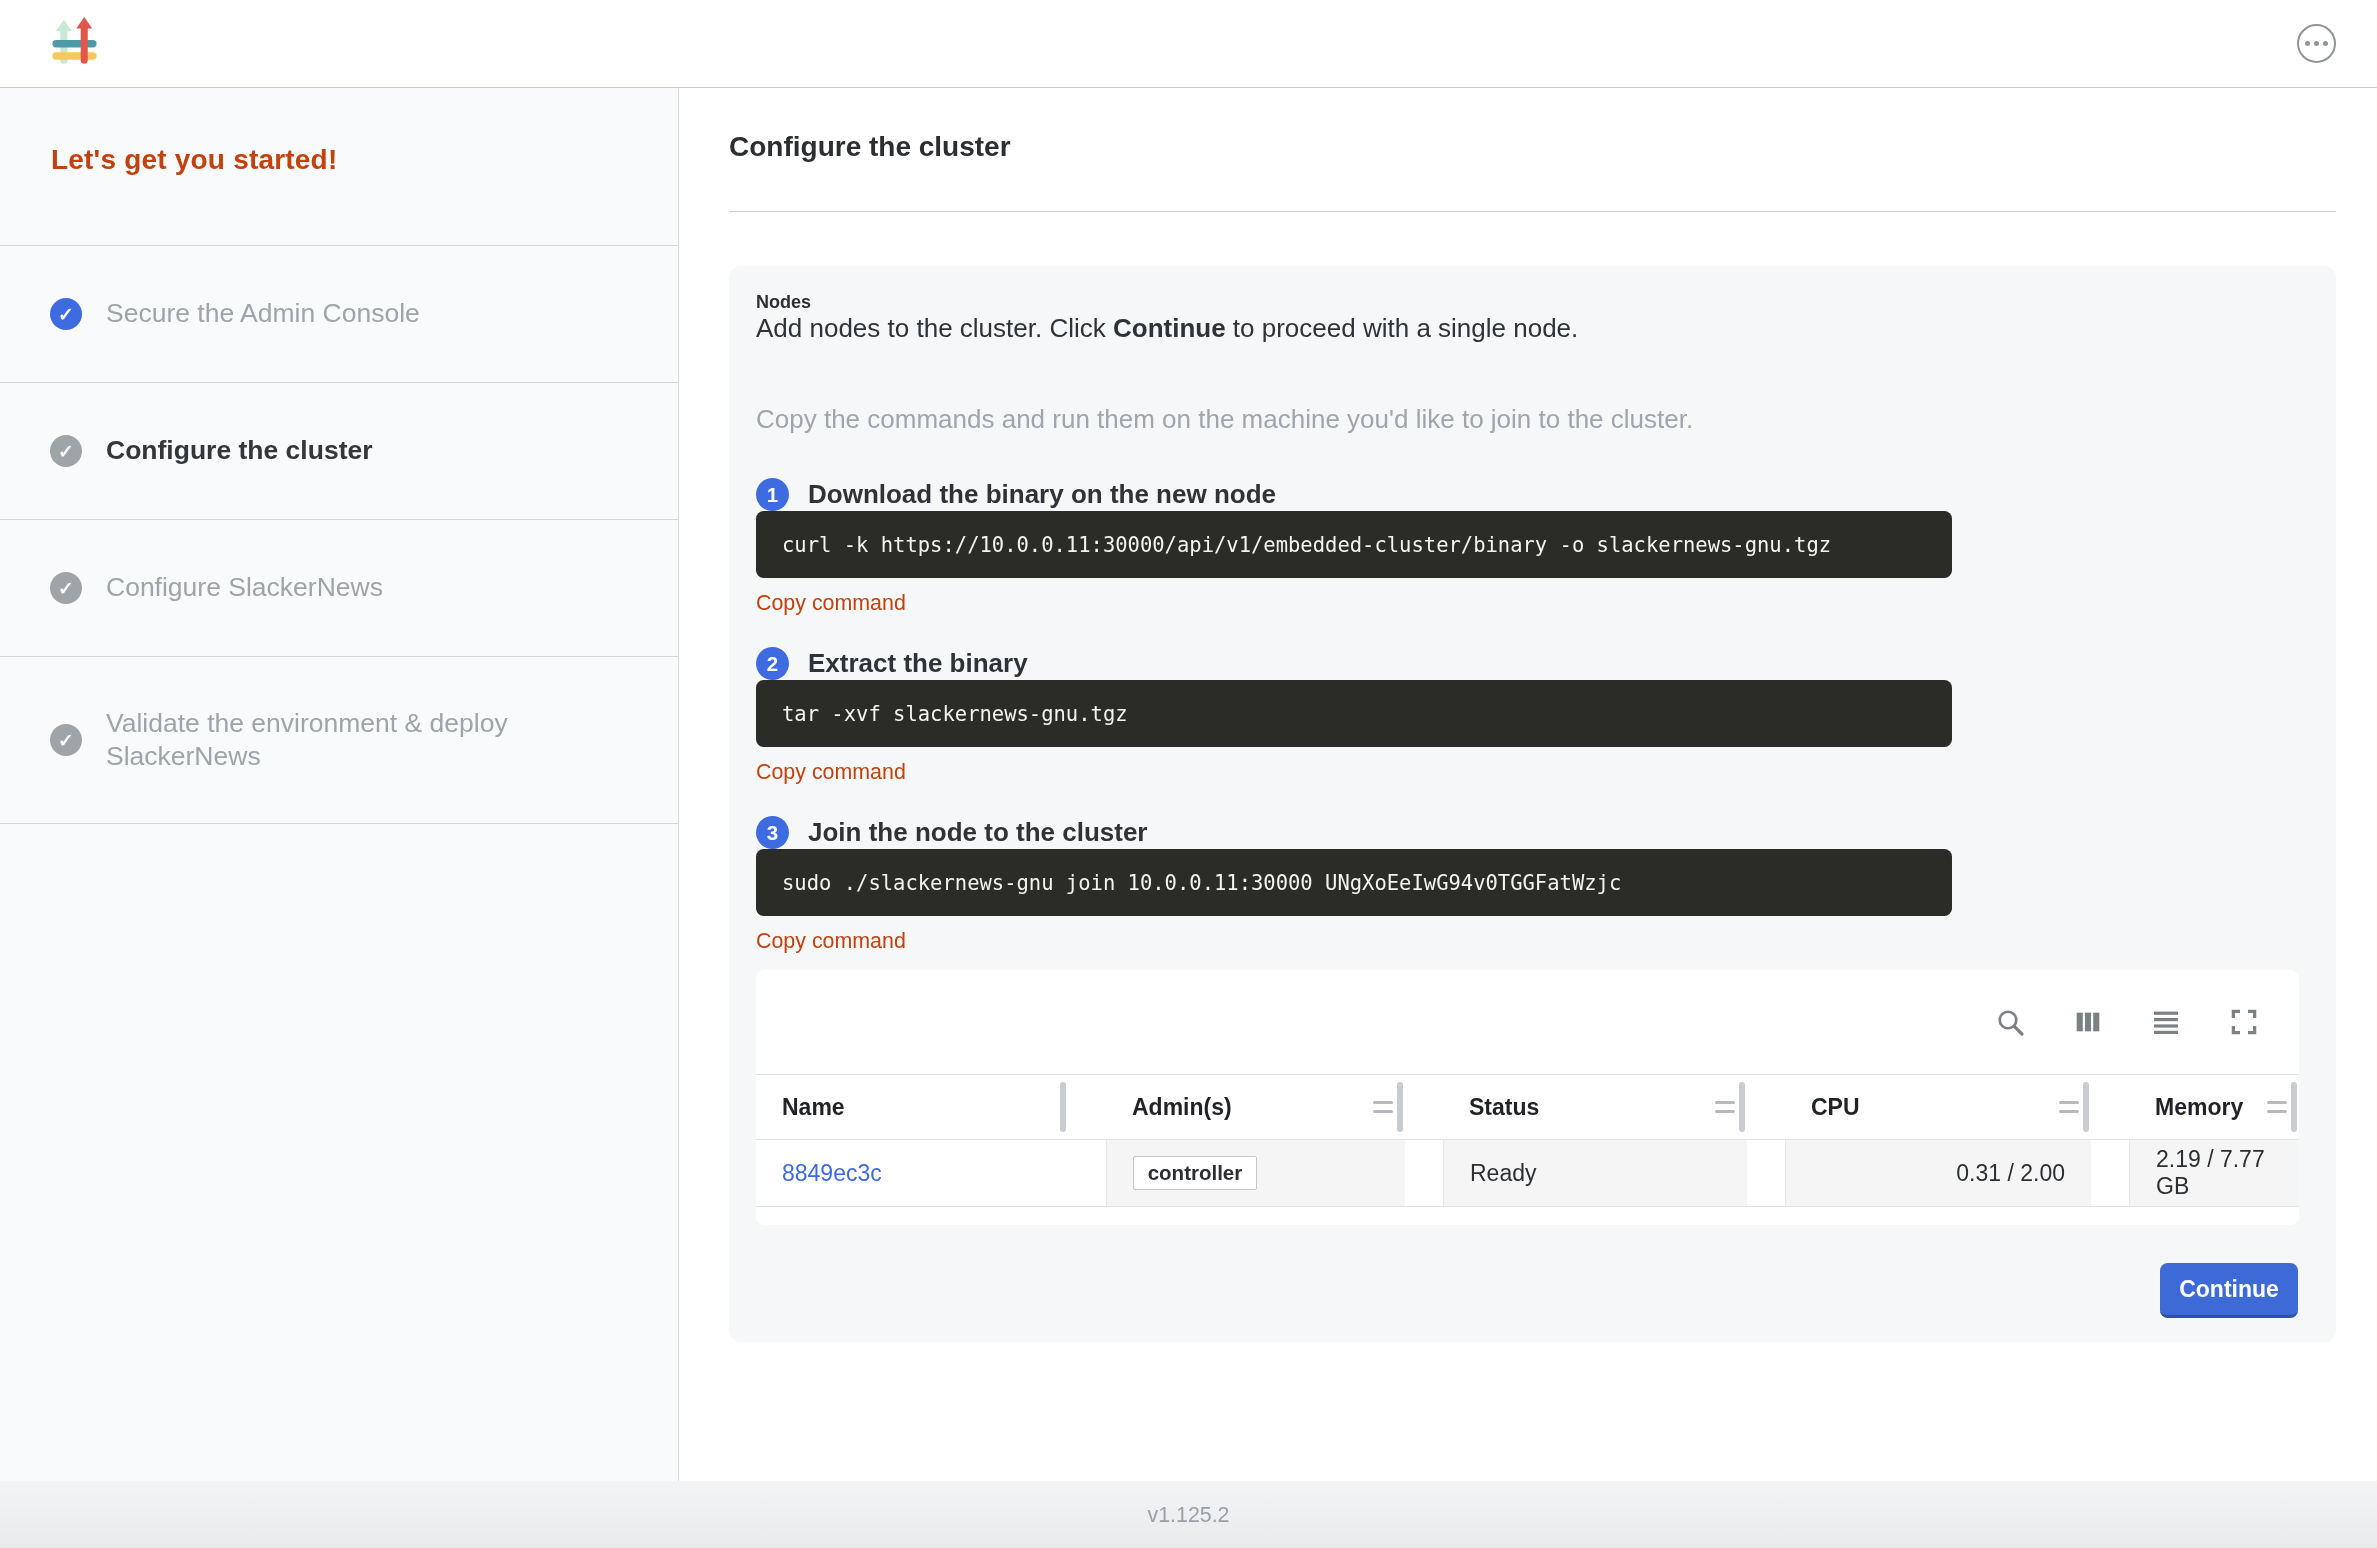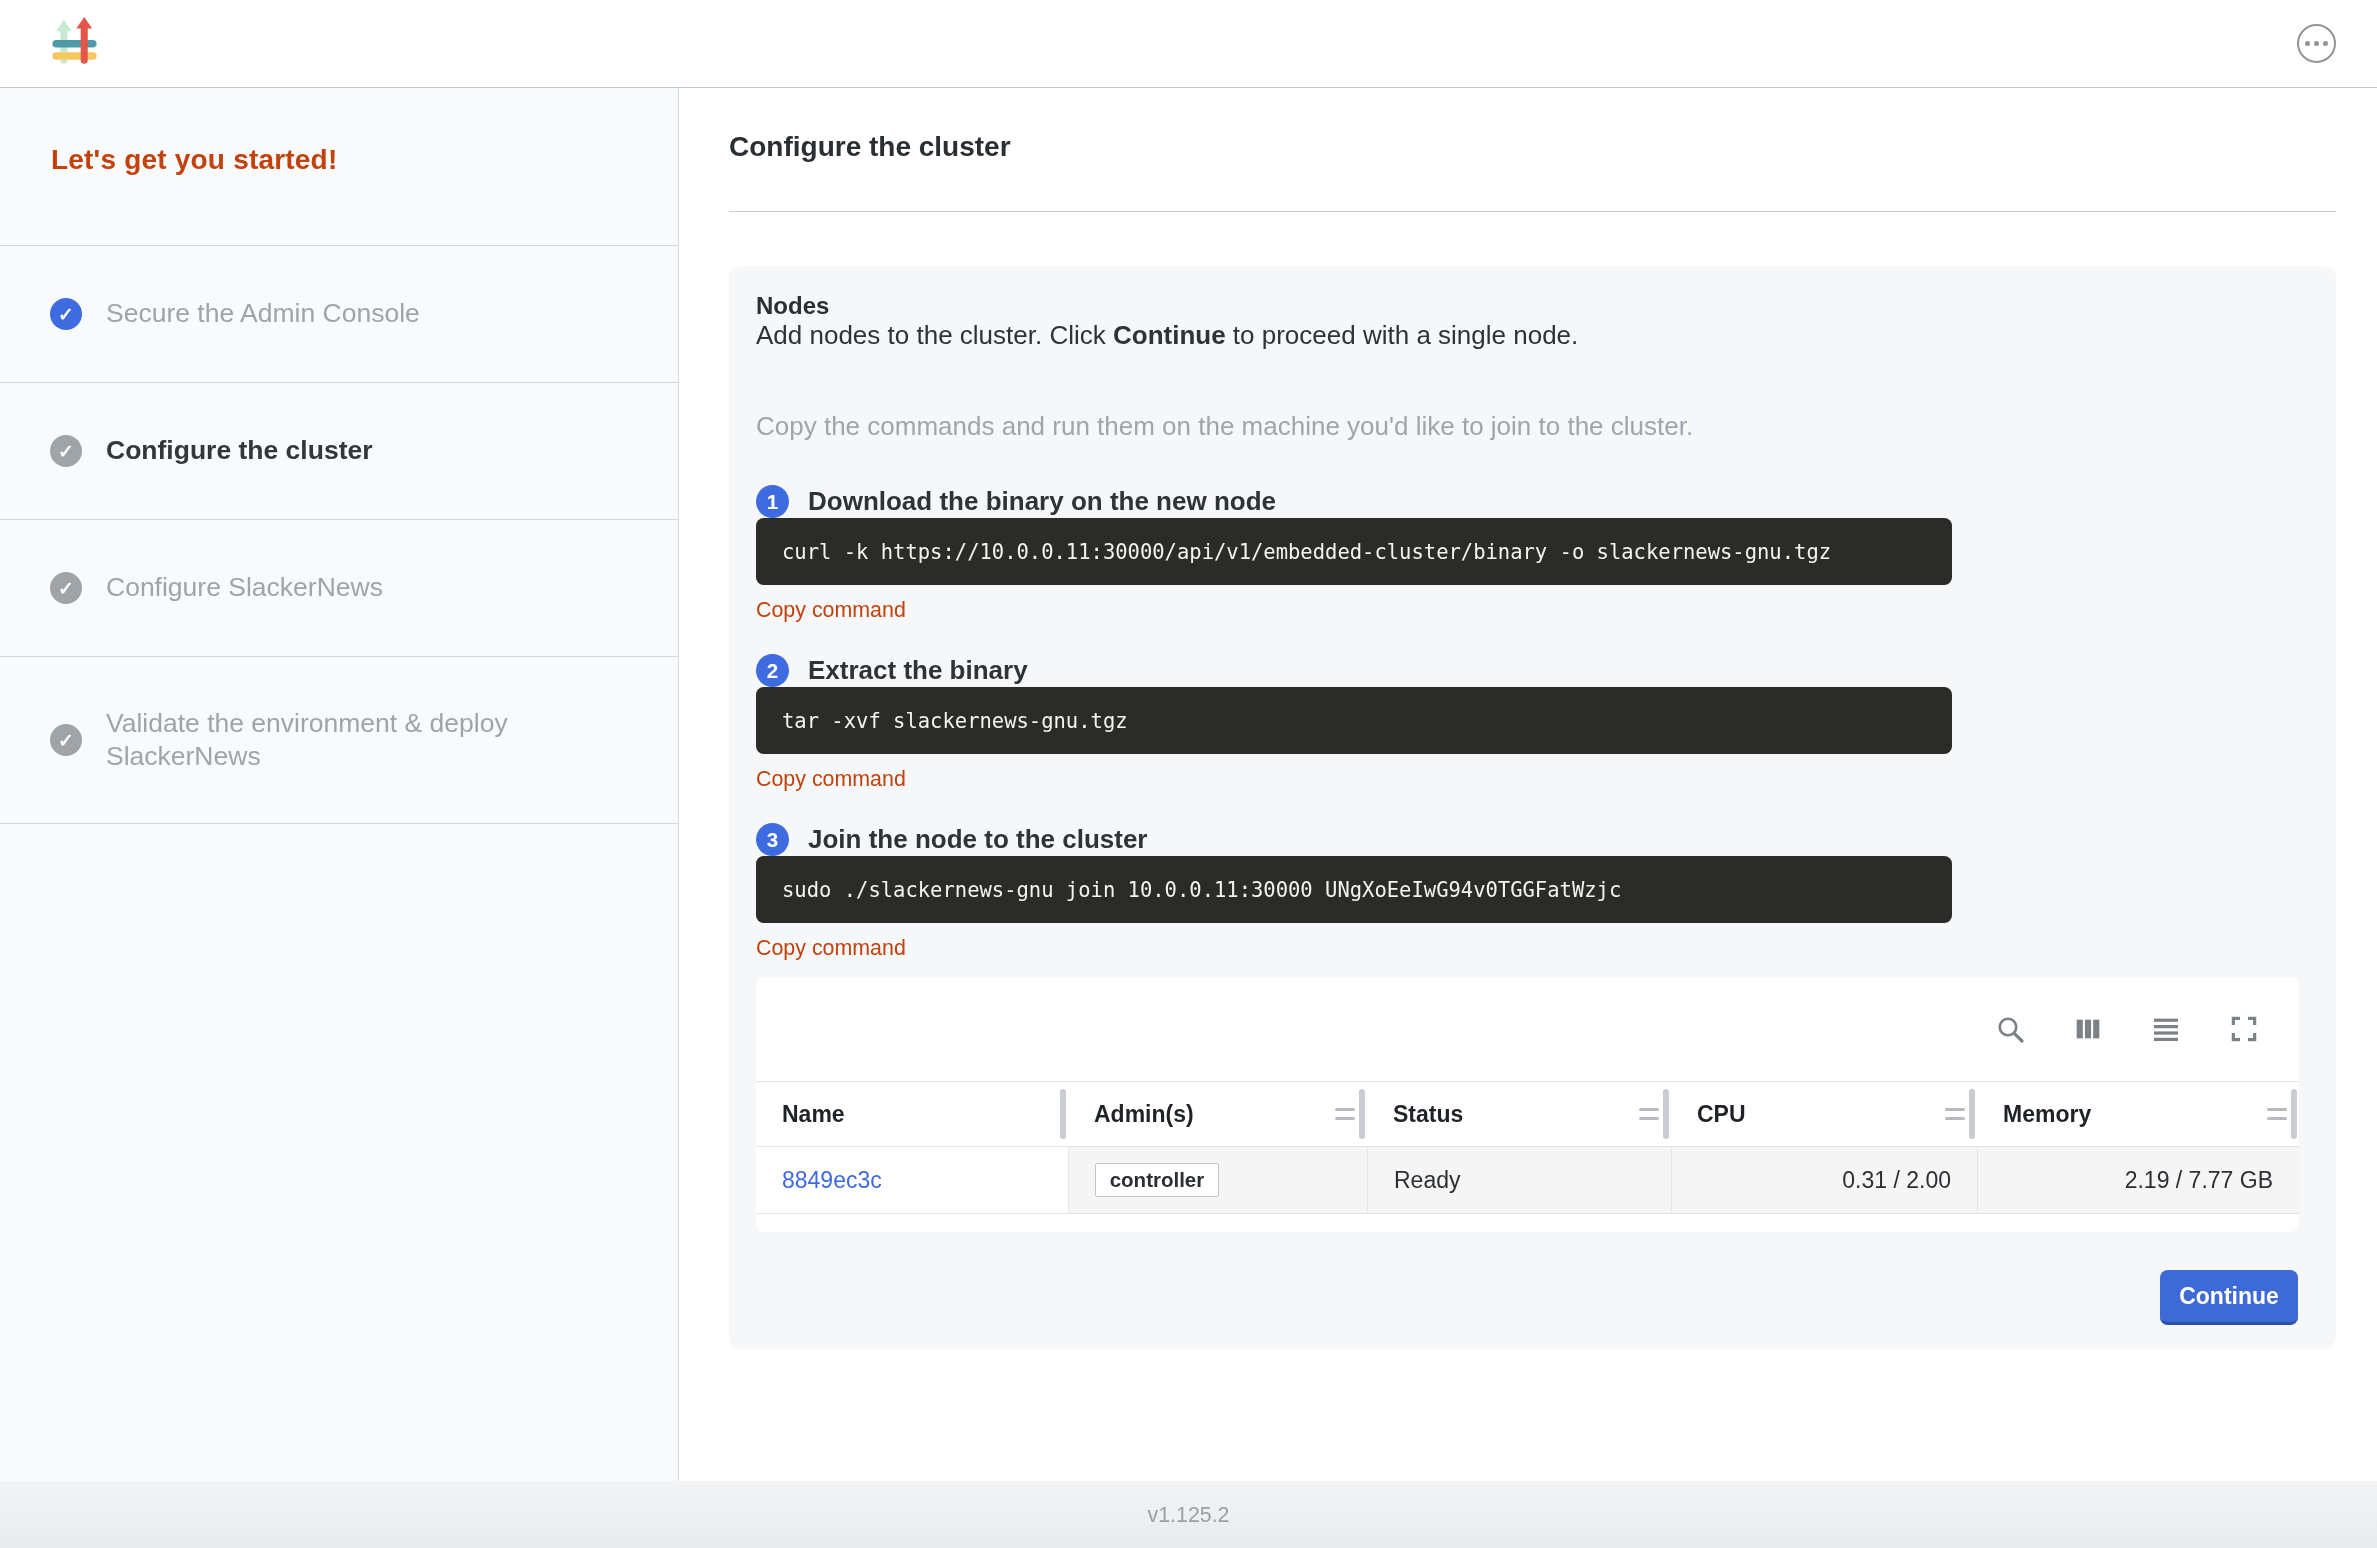--- a/index.html
+++ b/index.html
@@ -25,39 +25,39 @@
   .side-item .lbl { font-size:26.5px; color:#9fa4a9; line-height:1.25; }
   .side-item.active .lbl { color:#33363b; font-weight:bold; }
   .side-item.tall { min-height:167px; }
 
   .content { flex:1 1 auto; background:#ffffff; padding:0 41px 0 50px; }
   .page-title { margin-top:43px; font-size:28px; font-weight:bold; color:#2b2e32; }
   .title-rule { margin-top:48px; border:0; border-top:1.7px solid #c9cdd1; width:100%; }
 
   
   .card { margin-top:54px; background:#f6f7f9; border-radius:12px; padding:26px 38px 24px 27px; width:1607px; }
-  .card h2 { font-size:24px; font-weight:bold; color:#2b2e32; }
+  .card h2 { font-size:18px; font-weight:bold; color:#2b2e32; }
   .intro { font-size:26px; color:#2f3237; }
   .intro b { font-weight:bold; }
   .muted { margin-top:60px; font-size:26px; color:#a0a5ab; }
 
   .step-head { display:flex; align-items:center; gap:19px; margin-top:43px; }
   .step-head.s2 { margin-top:31px; }
   .step-num { width:33px; height:33px; min-width:33px; border-radius:50%; background:#3e6ce0; color:#fff; font-size:20.5px; font-weight:bold; display:flex; align-items:center; justify-content:center; }
   .step-title { font-size:26px; font-weight:bold; color:#2f3237; }
   .code { width:1196px; height:67px; background:#2b2c28; border-radius:7.7px; display:flex; align-items:center; padding:0 26px; }
   .code code { font-family:"DejaVu Sans Mono", monospace; font-size:20.5px; color:#f3f3f1; white-space:pre; }
   .copy-link { display:inline-block; margin-top:13px; font-size:21.4px; color:#c2410c; text-decoration:none; cursor:pointer; }
 
   
   .panel { margin-top:16px; width:1543px; height:255px; background:#ffffff; border-radius:8.5px; overflow:hidden; }
   .grid-toolbar { height:104px; display:flex; align-items:center; justify-content:flex-end; gap:44px; padding-right:38px; }
   .tb-icon { width:34px; height:34px; display:flex; align-items:center; justify-content:center; cursor:pointer; color:#7c8186; }
   .grid { border-top:0.9px solid #e2e3e6; }
-  .grid-head, .grid-row { display:grid; grid-template-columns:312px 299px 304px 306px 1fr; }
+  .grid-head, .grid-row { display:grid; grid-template-columns:312px 299px 304px 306px 1fr;gap:38px; }
   .grid-head { height:64px; }
   .h-cell { position:relative; display:flex; align-items:center; padding-left:26px; font-size:23px; font-weight:bold; color:#1f2226; }
   .h-cell .spacer { flex:1; }
   .col-menu { width:20.5px; height:12px; display:flex; flex-direction:column; justify-content:space-between; margin-right:12px; cursor:pointer; }
   .col-menu i { display:block; height:3px; background:#b6babf; border-radius:1.7px; }
   .col-sep { position:absolute; right:1.7px; top:50%; transform:translateY(-50%); width:6px; height:50px; border-radius:3.4px; background:#c9ccd0; cursor:col-resize; }
   .grid-row { height:68px; border-top:0.9px solid #e2e3e6; border-bottom:0.9px solid #e2e3e6; }
   .cell { display:flex; align-items:center; padding:0 26px; font-size:23px; color:#2b2e32; background:#f5f5f6; border-left:0.9px solid #e6e7e9; }
   .cell.name { background:#ffffff; border-left:none; }
   .cell.name a { color:#3f69e0; text-decoration:none; cursor:pointer; }

